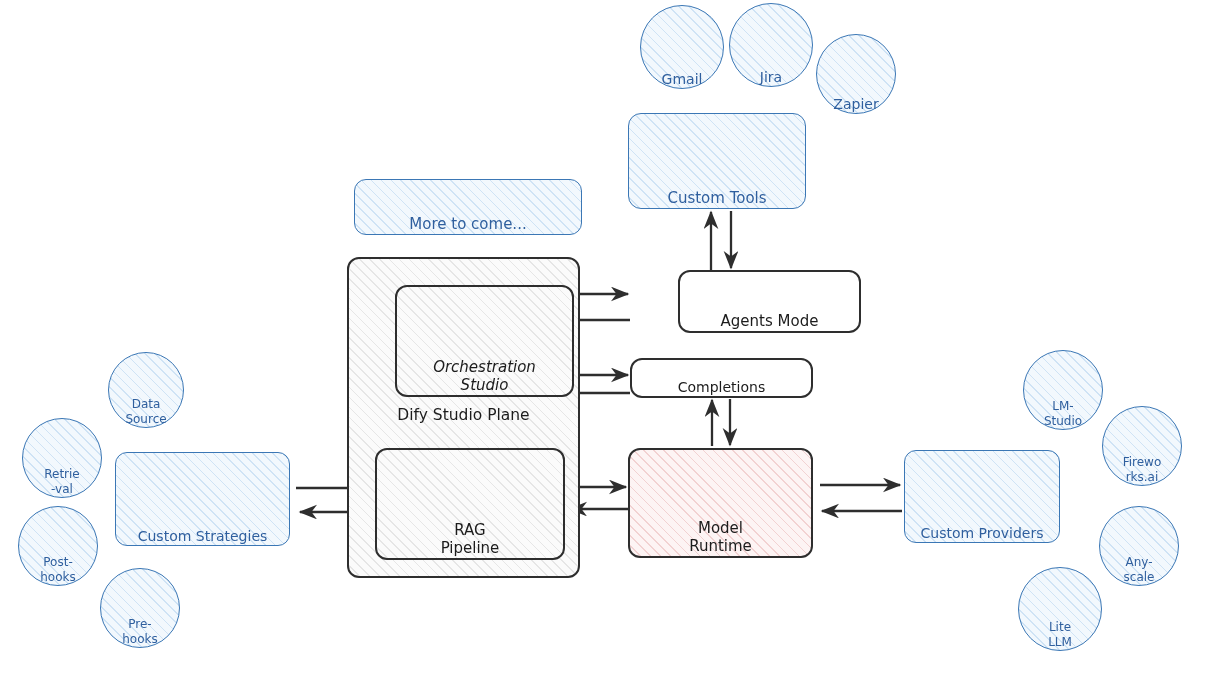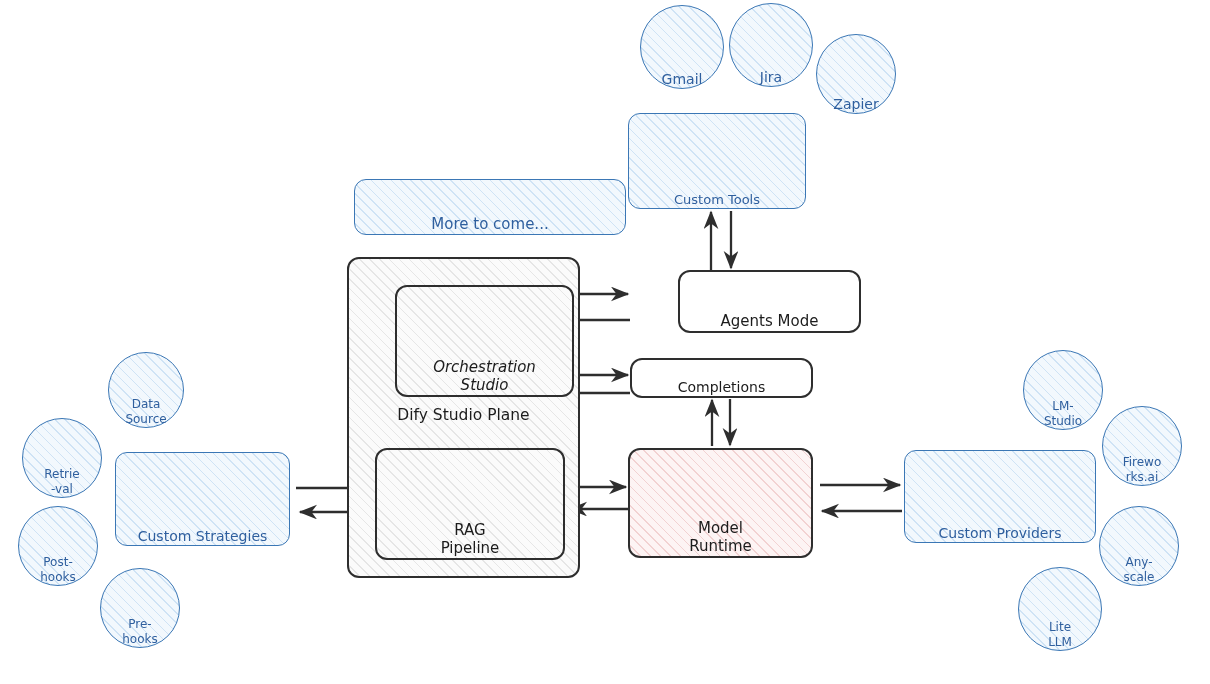--- a/index.html
+++ b/index.html
@@ -28,21 +28,21 @@
     color:#1c1c1c;
   }
   .pink{
     border:2px solid #2e2e2e;
     background-color:#fdf4f4;
     background-image:repeating-linear-gradient(45deg,#f2d2d2 0px,#f2d2d2 1.1px,transparent 1.1px,transparent 7px);
     color:#1c1c1c;
   }
   .rbox{border-radius:12px;}
   .circle{border-radius:50%;}
-  .f17{font-size:13px;}
+  .f17{font-size:15px;border-radius:13px;}
   .f16{font-size:15px;}
   .f15{font-size:14px;}
   .f14{font-size:12px;}
   .plane-label{position:absolute;color:#1c1c1c;font-size:15.5px;}
 </style>
 </head>
 <body>
 
 <div id="stage">
 
@@ -118,21 +118,21 @@
   </div>
   <div class="node circle blue f14" id="c-litellm" style="left: 1018px; top: 567px; width: 84px; height: 84px;">
     <span class="lbl">Lite
 LLM</span>
   </div>
 
   <div class="node rbox blue f17" id="b-tools" style="left: 628px; top: 113px; width: 178px; height: 96px;">
     <span class="lbl">Custom Tools</span>
   </div>
 
-  <div class="node rbox blue f16" id="b-more" style="left: 354px; top: 179px; width: 272px; height: 56px;">
+  <div class="node rbox blue f16" id="b-more" style="left: 354px; top: 179px; width: 228px; height: 56px;">
     <span class="lbl">More to come...</span>
   </div>
 
   <div class="node rbox dark" id="b-plane" style="left: 347px; top: 257px; width: 233px; height: 321px;"></div>
   <div class="plane-label" id="lbl-plane" style="left: 347px; width: 233px; text-align: center; top: 406px;">Dify Studio Plane</div>
 
   <div class="node rbox dark f16" id="b-studio" style="left: 395px; top: 285px; width: 179px; height: 112px; font-style: italic;">
     <span class="lbl">Orchestration
 Studio</span>
   </div>
@@ -152,17 +152,17 @@
 
   <div class="node rbox blue f15" id="b-strategies" style="left: 115px; top: 452px; width: 175px; height: 94px;">
     <span class="lbl">Custom Strategies</span>
   </div>
 
   <div class="node rbox pink f16" id="b-runtime" style="left: 628px; top: 448px; width: 185px; height: 110px;">
     <span class="lbl">Model
 Runtime</span>
   </div>
 
-  <div class="node rbox blue f15" id="b-providers" style="left: 904px; top: 450px; width: 192px; height: 93px;">
+  <div class="node rbox blue f15" id="b-providers" style="left: 904px; top: 450px; width: 156px; height: 93px;">
     <span class="lbl">Custom Providers</span>
   </div>
 
 </div>
 
 </body></html>

